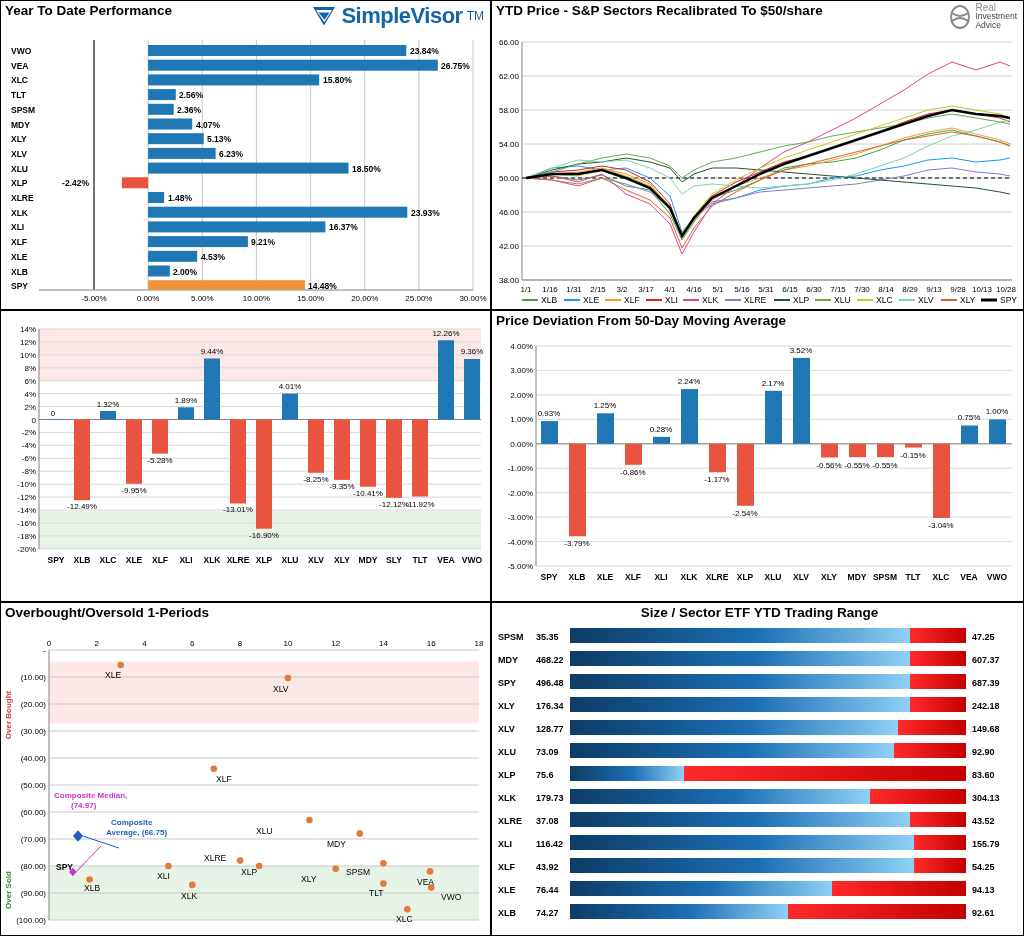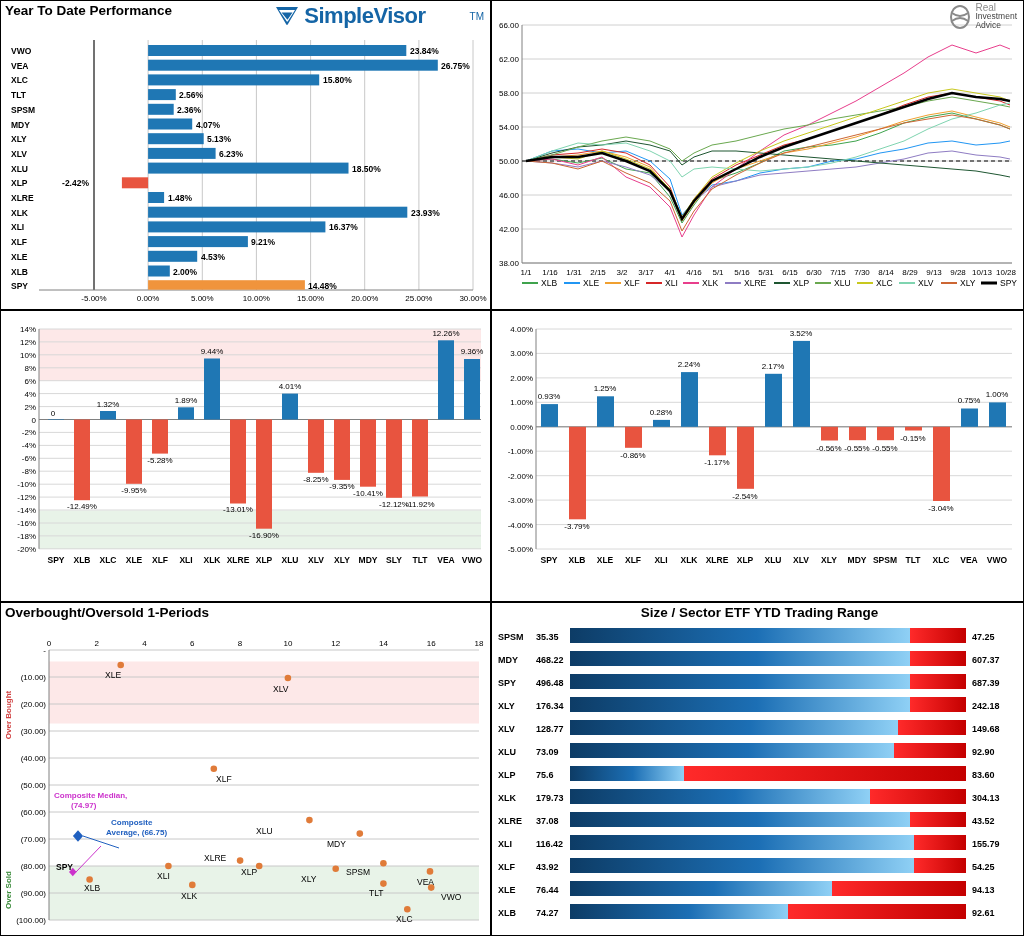--- a/index.html
+++ b/index.html
@@ -5,21 +5,21 @@
   html,body{margin:0;padding:0;background:#fff;}
   body{width:1024px;height:936px;font-family:"Liberation Sans",sans-serif;overflow:hidden;}
   .grid{display:grid;grid-template-columns:491px 533px;grid-template-rows:310px 292px 334px;width:1024px;height:936px;}
   .panel{position:relative;border:1px solid #000;box-sizing:border-box;overflow:hidden;background:#fff;}
   .ptitle{font-size:13.5px;font-weight:bold;padding:2px 0 0 4px;color:#000;}
   .ptitle.center{text-align:center;}
   svg{display:block;}
   text{font-family:"Liberation Sans",sans-serif;}
   .brand{position:absolute;right:6px;top:2px;display:flex;align-items:center;gap:4px;justify-content:center;}
   .sv-name{font-size:22px;font-weight:bold;color:#1565a6;letter-spacing:-0.5px;}
-  .sv-tm{font-size:10px;color:#1565a6;vertical-align:super;margin-left:40px;}
+  .sv-tm{font-size:12px;color:#1565a6;vertical-align:super;}
   .ria-txt{font-size:8.5px;font-weight:normal;color:#444;line-height:9px;text-align:left;}
   .ria-txt .r{color:#8a8a8a;font-size:10px;}
 </style>
 </head>
 <body>
 
 <div class="grid">
 
   <div class="panel">
     <div class="ptitle">Year To Date Performance</div>
@@ -116,20 +116,21 @@
           <text x="10" y="227.1">XLF</text>
           <text x="10" y="241.8">XLE</text>
           <text x="10" y="256.5">XLB</text>
           <text x="10" y="271">SPY</text>
         </g>
       </g>
     </svg>
   </div>
 
   <div class="panel">
+    <div class="ptitle">YTD Price - S&amp;P Sectors Recalibrated To $50/share</div>
     <div class="brand">
       <svg width="22" height="24" viewBox="0 0 22 24">
         <ellipse cx="11" cy="12" rx="9" ry="11" fill="none" stroke="#8a8a8a" stroke-width="2"></ellipse>
         <path d="M3 8 Q11 14 19 8" fill="none" stroke="#8a8a8a" stroke-width="2"></path>
         <path d="M3 16 Q11 10 19 16" fill="none" stroke="#8a8a8a" stroke-width="2"></path>
       </svg>
       <div class="ria-txt">
         <div class="r">Real</div>
         <div>Investment</div>
         <div>Advice</div>
@@ -332,20 +333,21 @@
         <text x="367" y="252">MDY</text>
         <text x="393" y="252">SLY</text>
         <text x="419" y="252">TLT</text>
         <text x="445" y="252">VEA</text>
         <text x="471" y="252">VWO</text>
       </g>
     </svg>
   </div>
 
   <div class="panel">
+    <div class="ptitle">Price Deviation From 50-Day Moving Average</div>
     <svg width="531" height="270" viewBox="0 0 531 270">
 
       <g stroke="#d8d8d8" stroke-width="1">
         <line x1="44" y1="18" x2="520" y2="18"></line>
         <line x1="44" y1="42.4" x2="520" y2="42.4"></line>
         <line x1="44" y1="66.9" x2="520" y2="66.9"></line>
         <line x1="44" y1="91.3" x2="520" y2="91.3"></line>
         <line x1="44" y1="115.8" x2="520" y2="115.8"></line>
         <line x1="44" y1="140.2" x2="520" y2="140.2"></line>
         <line x1="44" y1="164.7" x2="520" y2="164.7"></line>

